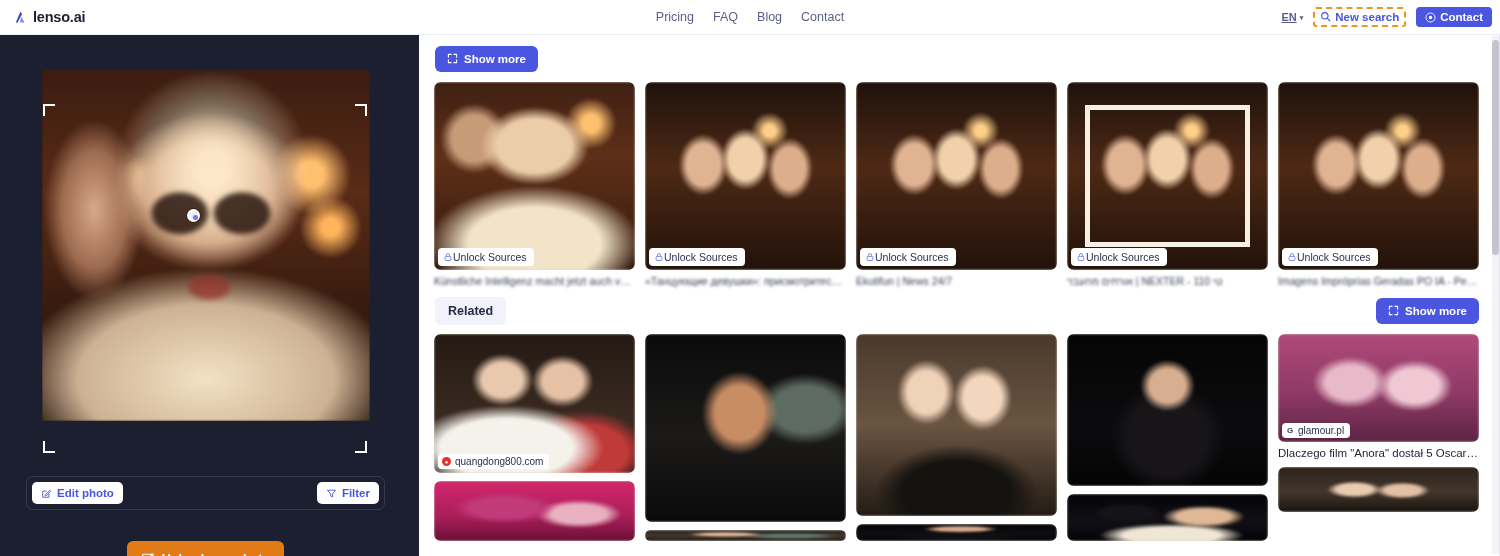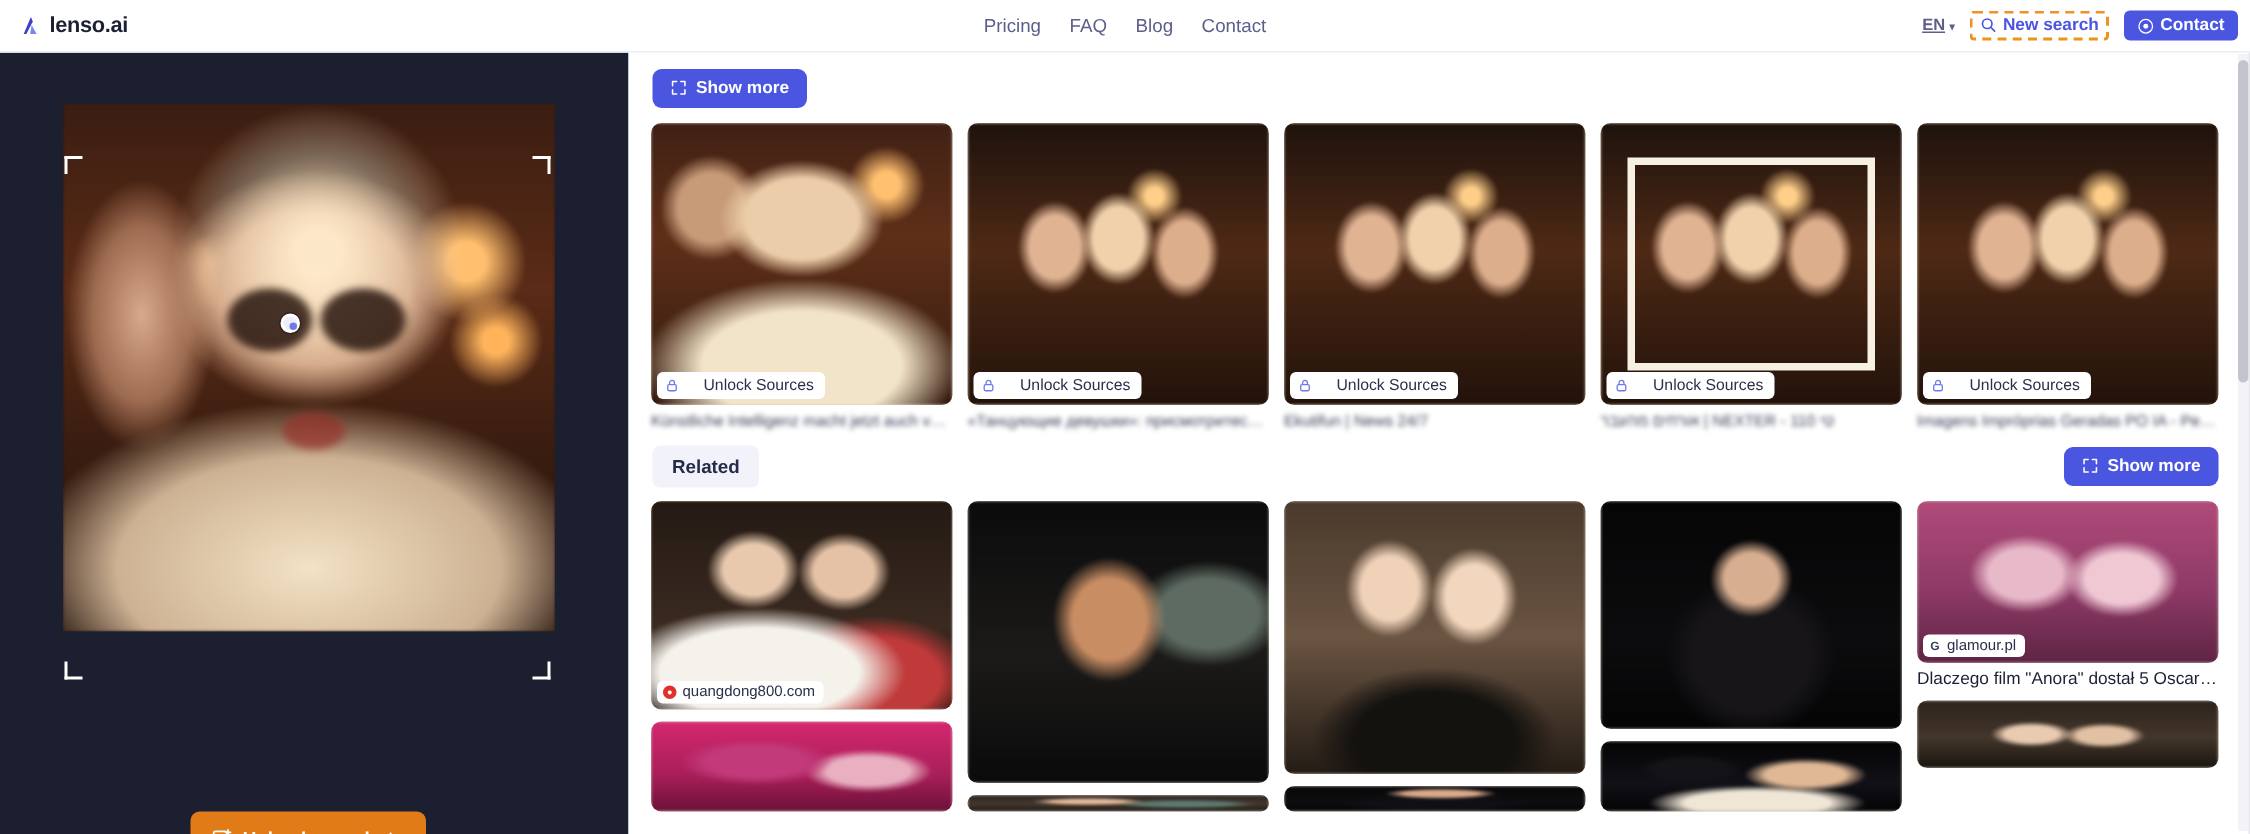--- a/index.html
+++ b/index.html
@@ -160,21 +160,21 @@
 
   .grid { display: flex; gap: 10px; padding: 0 5px 0 15px; }
   .card { width: 201px; position: relative; flex: none; }
   .thumb {
     width: 201px; height: 188px; border-radius: 7px; overflow: hidden;
     position: relative; background: #d9d2c6;
   }
   .thumb .inner { position: absolute; inset: 0; }
   .unlock {
     position: absolute; left: 4px; bottom: 4px;
-    display: flex; align-items: center; gap: 16px;
+    display: flex; align-items: center; gap: 0;
     background: #ffffff; border-radius: 4px;
     font-size: 10.5px; color: #2a2f4a; font-weight: 500;
     padding: 3px 7px 3px 5px; cursor: pointer; white-space: nowrap;
   }
   .cap {
     font-size: 10.5px; color: #3b4059; margin-top: 5px;
     white-space: nowrap; overflow: hidden; text-overflow: ellipsis;
     filter: blur(1.7px);
   }
   .cap.clear { filter: none; color: #1c2033; font-size: 11.5px; }
@@ -313,20 +313,36 @@
 <div class="sidebar">
   <div class="photo-box">
     <div class="photo-art"></div>
   </div>
   <div class="crop-c crop-tl"></div>
   <div class="crop-c crop-tr"></div>
   <div class="crop-c crop-bl"></div>
   <div class="crop-c crop-br"></div>
   <div class="face-dot"></div>
 
+  <div class="tools-row">
+    <button class="white-btn">
+      <svg width="11" height="11" viewBox="0 0 16 16">
+        <path d="M2.5 13.5 L2.5 4.5 L8 4.5" fill="none" stroke="#4a55e0" stroke-width="1.3"></path>
+        <path d="M2.5 13.5 L11.5 13.5 L11.5 8.5" fill="none" stroke="#4a55e0" stroke-width="1.3"></path>
+        <path d="M6.5 9.8 L12.8 3.4 L14.2 4.8 L7.9 11.1 L6 11.6 Z" fill="none" stroke="#4a55e0" stroke-width="1.3" stroke-linejoin="round"></path>
+      </svg>
+      <span>Edit photo</span>
+    </button>
+    <button class="white-btn">
+      <svg width="11" height="11" viewBox="0 0 16 16">
+        <path d="M2 3.2 H14 L9.4 8.6 V13 L6.6 11.4 V8.6 Z" fill="none" stroke="#4a55e0" stroke-width="1.3" stroke-linejoin="round"></path>
+      </svg>
+      <span>Filter</span>
+    </button>
+  </div>
 
   <button class="upload-btn">
     <svg width="14" height="14" viewBox="0 0 16 16">
       <rect x="1.6" y="2.6" width="10.2" height="10.2" rx="1.6" fill="none" stroke="#fff" stroke-width="1.3"></rect>
       <circle cx="4.6" cy="5.6" r="1" fill="#fff"></circle>
       <path d="M2.2 11.6 L6 7.6 L9.2 11.2" fill="none" stroke="#fff" stroke-width="1.3" stroke-linejoin="round"></path>
       <path d="M12.6 1.4 L12.6 5.2 M10.7 3.3 L14.5 3.3" stroke="#fff" stroke-width="1.3" stroke-linecap="round"></path>
     </svg>
     <span>Upload new photo</span>
   </button>

